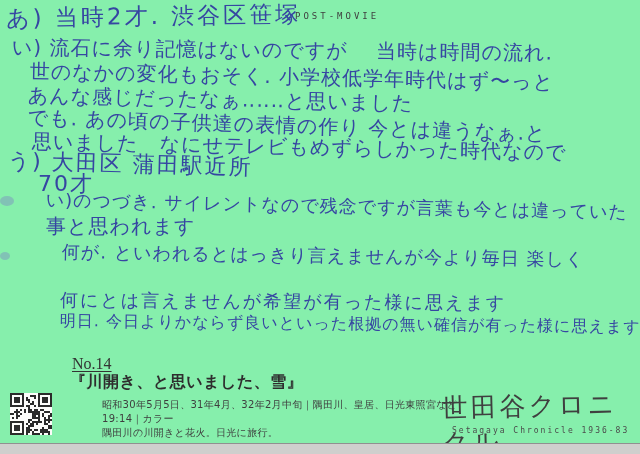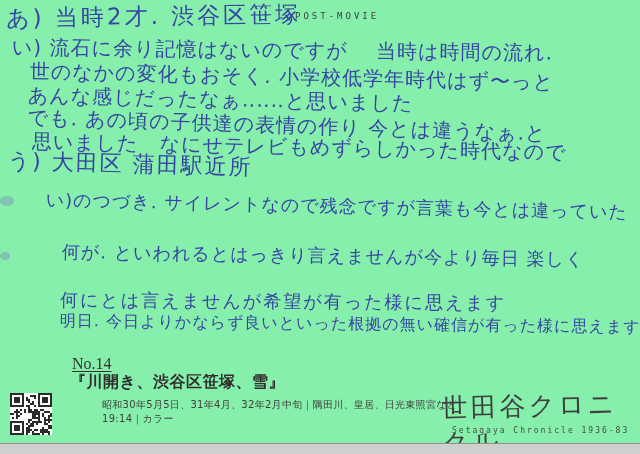--- a/index.html
+++ b/index.html
@@ -88,21 +88,23 @@
 
   <div class="post-movie">POST-MOVIE</div>
 
   <div class="hw hw0">あ) 当時2才. 渋谷区笹塚</div>
   <div class="hw hw1">い) 流石に余り記憶はないのですが　 当時は時間の流れ.</div>
   <div class="hw hw2">世のなかの変化もおそく. 小学校低学年時代はず〜っと</div>
   <div class="hw hw3">あんな感じだったなぁ‥‥‥と思いました</div>
   <div class="hw hw4">でも. あの頃の子供達の表情の作り 今とは違うなぁ.と</div>
   <div class="hw hw5">思いました　なにせテレビもめずらしかった時代なので</div>
   <div class="hw hw6">う) 大田区 蒲田駅近所</div>
+  <div class="hw hw7">70才</div>
   <div class="hw hw8">い)のつづき. サイレントなので残念ですが言葉も今とは違っていた</div>
+  <div class="hw hw9">事と思われます</div>
   <div class="hw hw10">何が. といわれるとはっきり言えませんが今より毎日 楽しく</div>
   <div class="hw hw12">何にとは言えませんが希望が有った様に思えます</div>
   <div class="hw hw13">明日. 今日よりかならず良いといった根拠の無い確信が有った様に思えます</div>
 
   <div class="smudge" style="left:0;top:196px;width:14px;height:10px;"></div>
   <div class="smudge" style="left:0;top:252px;width:10px;height:8px;"></div>
 
   <svg class="qr" viewBox="0 0 21 21" shape-rendering="crispEdges" id="qr" xmlns="http://www.w3.org/2000/svg">
       <rect x="0" y="0" width="21" height="21" fill="#fcfcfa"></rect>
       <rect x="0" y="0" width="7" height="7" fill="#2b2b2b"></rect>
@@ -228,21 +230,22 @@
       <rect x="8" y="20" width="1" height="1" fill="#2b2b2b"></rect>
       <rect x="11" y="20" width="1" height="1" fill="#2b2b2b"></rect>
       <rect x="12" y="20" width="1" height="1" fill="#2b2b2b"></rect>
       <rect x="13" y="20" width="1" height="1" fill="#2b2b2b"></rect>
       <rect x="14" y="20" width="1" height="1" fill="#2b2b2b"></rect>
       <rect x="16" y="20" width="1" height="1" fill="#2b2b2b"></rect>
       <rect x="19" y="20" width="1" height="1" fill="#2b2b2b"></rect>
     </svg>
 
   <div class="no-label">No.14</div>
-  <div class="film-title">『川開き、渋谷区笹塚、雪』</div>
+  <div class="film-title">『川開き、と思いました、雪』</div>
   <div class="meta meta1">昭和30年5月5日、31年4月、32年2月中旬｜隅田川、皇居、日光東照宮など</div>
   <div class="meta meta2">19:14｜カラー</div>
+  <div class="meta desc">隅田川の川開きと花火。日光に旅行。</div>
 
   <div class="logo-jp">世田谷クロニクル</div>
   <div class="logo-en">Setagaya Chronicle 1936-83</div>
 
   <div class="scan-edge"></div>
 </div>
 
 </body></html>

